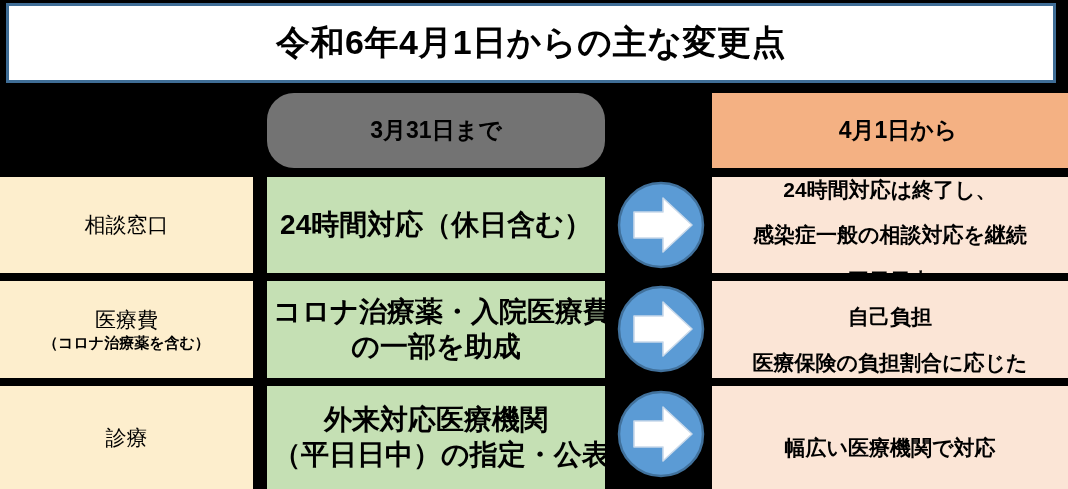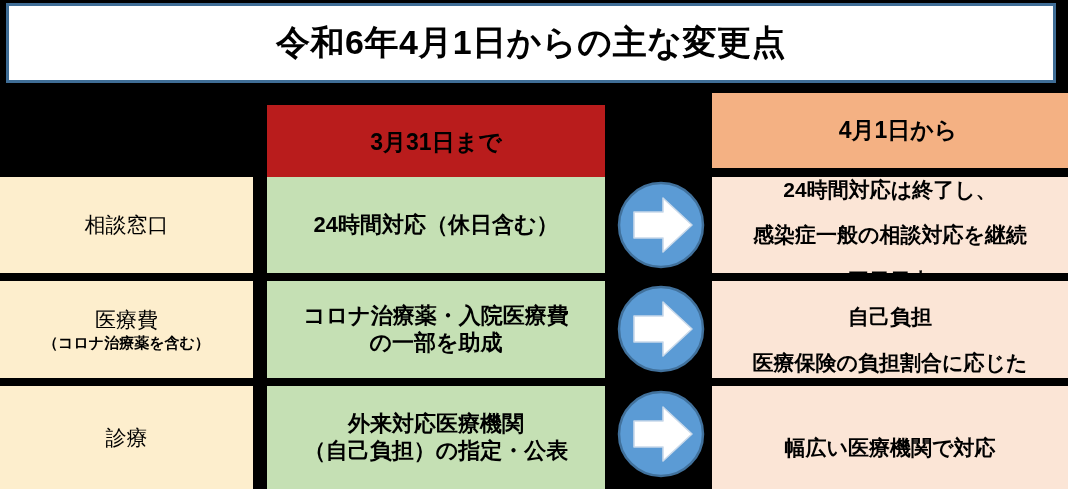--- a/index.html
+++ b/index.html
@@ -60,24 +60,25 @@
     width: 100%;
   }
   .cell .ln {
     display: block;
     white-space: nowrap;
   }
 
   
   .hdr-before {
     left: 267px;
-    top: 105px;
+    top: 93px;
     width: 338px;
     height: 75px;
-    background: #b91c1c;
+    background: #737373;
+    border-radius: 27px;
   }
   .hdr-after {
     left: 712px;
     top: 93px;
     width: 356px;
     height: 75px;
     background: #f4b183;
     padding-left: 22px;
   }
   .hdr-before .ln, .hdr-after .ln {
@@ -101,21 +102,21 @@
     margin-top: 1px;
   }
 
   
   .before {
     left: 267px;
     width: 338px;
     background: #c5e0b4;
   }
   .before .ln {
-    font-size: 22px;
+    font-size: 28px;
     font-weight: bold;
   }
 
   
   .after {
     left: 712px;
     width: 356px;
     background: #fbe5d6;
   }
   .after .ln {
@@ -215,21 +216,21 @@
   </div>
 
   <div class="cell lbl row3">
     <span class="lines">
       <span class="ln main">診療</span>
     </span>
   </div>
   <div class="cell before row3">
     <span class="lines">
       <span class="ln">外来対応医療機関</span>
-      <span class="ln">（自己負担）の指定・公表</span>
+      <span class="ln">（平日日中）の指定・公表</span>
     </span>
   </div>
   <div class="arrow-badge arrow3">
     <svg viewBox="0 0 88 88" xmlns="http://www.w3.org/2000/svg">
       <circle cx="44" cy="44" r="42" fill="#5b9bd5" stroke="#41719c" stroke-width="2.5"></circle>
       <path d="M46 17 L75 44 L46 71 L46 57 L17 57 L17 31 L46 31 Z" fill="#ffffff" stroke="#c9d9ea" stroke-width="1.6" stroke-linejoin="round"></path>
     </svg>
   </div>
   <div class="cell after row3">
     <span class="lines">

